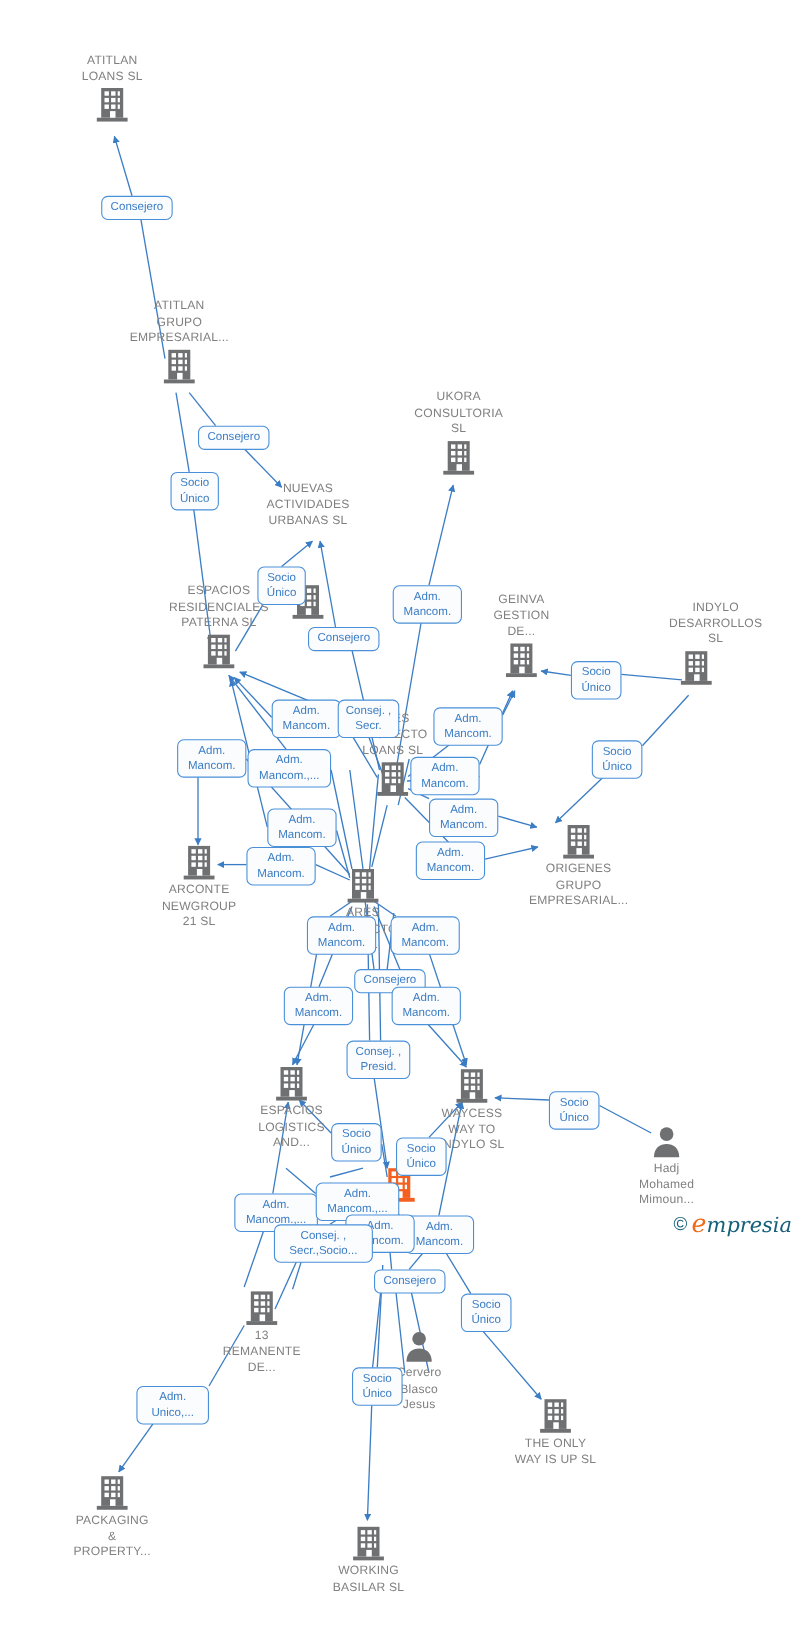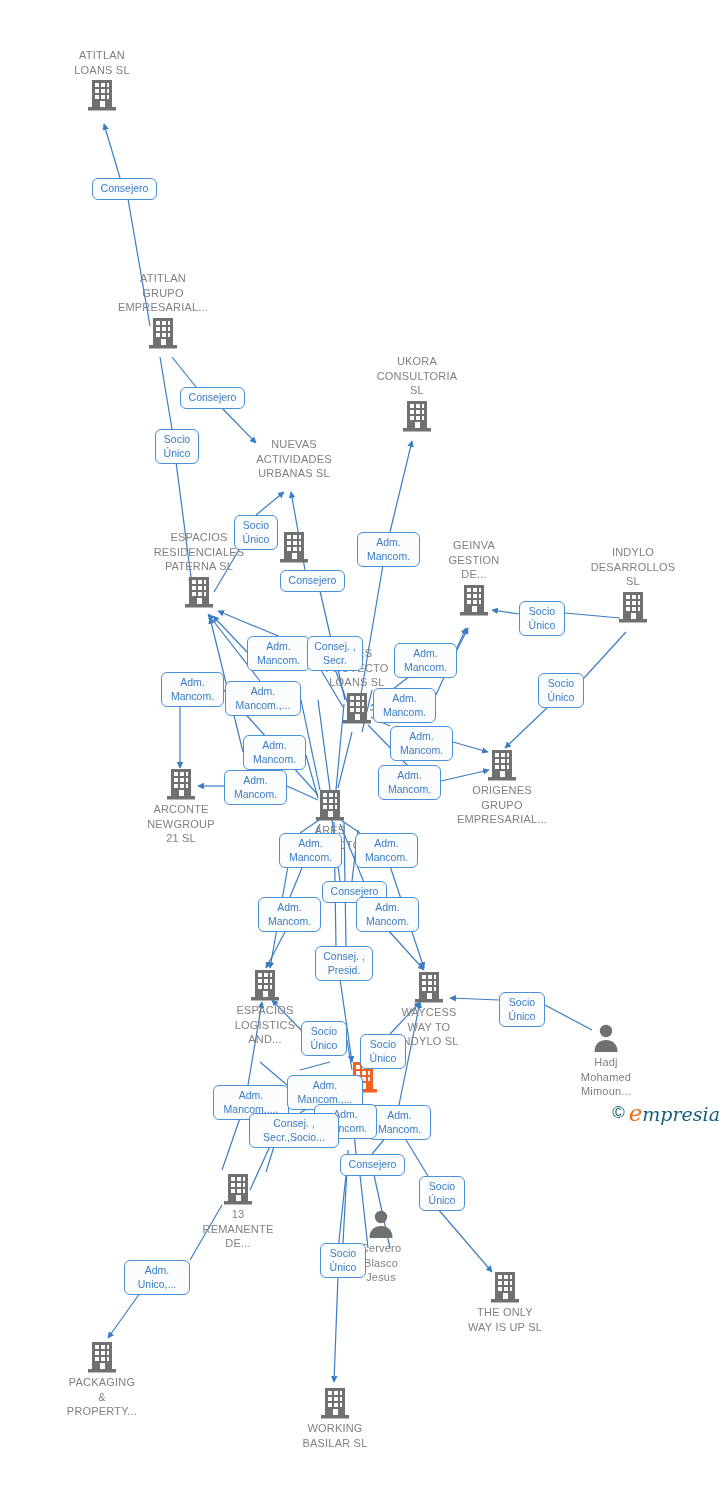--- a/index.html
+++ b/index.html
@@ -246,21 +246,21 @@
             <rect x="21" y="11" width="2" height="4"></rect>
         <rect x="9" y="17" width="4" height="4"></rect>
             <rect x="15" y="17" width="4" height="4"></rect>
             <rect x="21" y="17" width="2" height="4"></rect>
         <rect x="14" y="23" width="5" height="6"></rect>
       </g>
         </svg>
     </span>
   </div>
 
-  <div class="node labeltop" style="left:294px;top:437px;gap:48px;">
+  <div class="node labeltop" style="left:280px;top:437px;gap:48px;">
     <span class="nlabel">NUEVAS
 ACTIVIDADES
 URBANAS SL</span>
     <span class="glyph">
       <svg width="32" height="34" viewBox="0 0 32 34">
           <g fill="#6f7072">
         <rect x="6" y="2" width="20" height="27"></rect>
             <rect x="2" y="29" width="28" height="3.5"></rect>
       </g>
           <g fill="#ffffff">
@@ -350,21 +350,21 @@
             <rect x="21" y="11" width="2" height="4"></rect>
         <rect x="9" y="17" width="4" height="4"></rect>
             <rect x="15" y="17" width="4" height="4"></rect>
             <rect x="21" y="17" width="2" height="4"></rect>
         <rect x="14" y="23" width="5" height="6"></rect>
       </g>
         </svg>
     </span>
   </div>
 
-  <div class="node labeltop" style="left:633px;top:545px;">
+  <div class="node labeltop" style="left:633px;top:545px;align-items:flex-end;">
     <span class="nlabel">INDYLO
 DESARROLLOS
 SL</span>
     <span class="glyph">
       <svg width="32" height="34" viewBox="0 0 32 34">
           <g fill="#6f7072">
         <rect x="6" y="2" width="20" height="27"></rect>
             <rect x="2" y="29" width="28" height="3.5"></rect>
       </g>
           <g fill="#ffffff">
@@ -402,21 +402,21 @@
             <rect x="21" y="11" width="2" height="4"></rect>
         <rect x="9" y="17" width="4" height="4"></rect>
             <rect x="15" y="17" width="4" height="4"></rect>
             <rect x="21" y="17" width="2" height="4"></rect>
         <rect x="14" y="23" width="5" height="6"></rect>
       </g>
         </svg>
     </span>
   </div>
 
-  <div class="node" style="left:502px;top:748px;">
+  <div class="node" style="left:526px;top:748px;">
     <span class="glyph">
       <svg width="32" height="34" viewBox="0 0 32 34">
           <g fill="#6f7072">
         <rect x="6" y="2" width="20" height="27"></rect>
             <rect x="2" y="29" width="28" height="3.5"></rect>
       </g>
           <g fill="#ffffff">
         <rect x="9" y="5" width="4" height="4"></rect>
             <rect x="15" y="5" width="4" height="4"></rect>
             <rect x="21" y="5" width="2" height="4"></rect>

